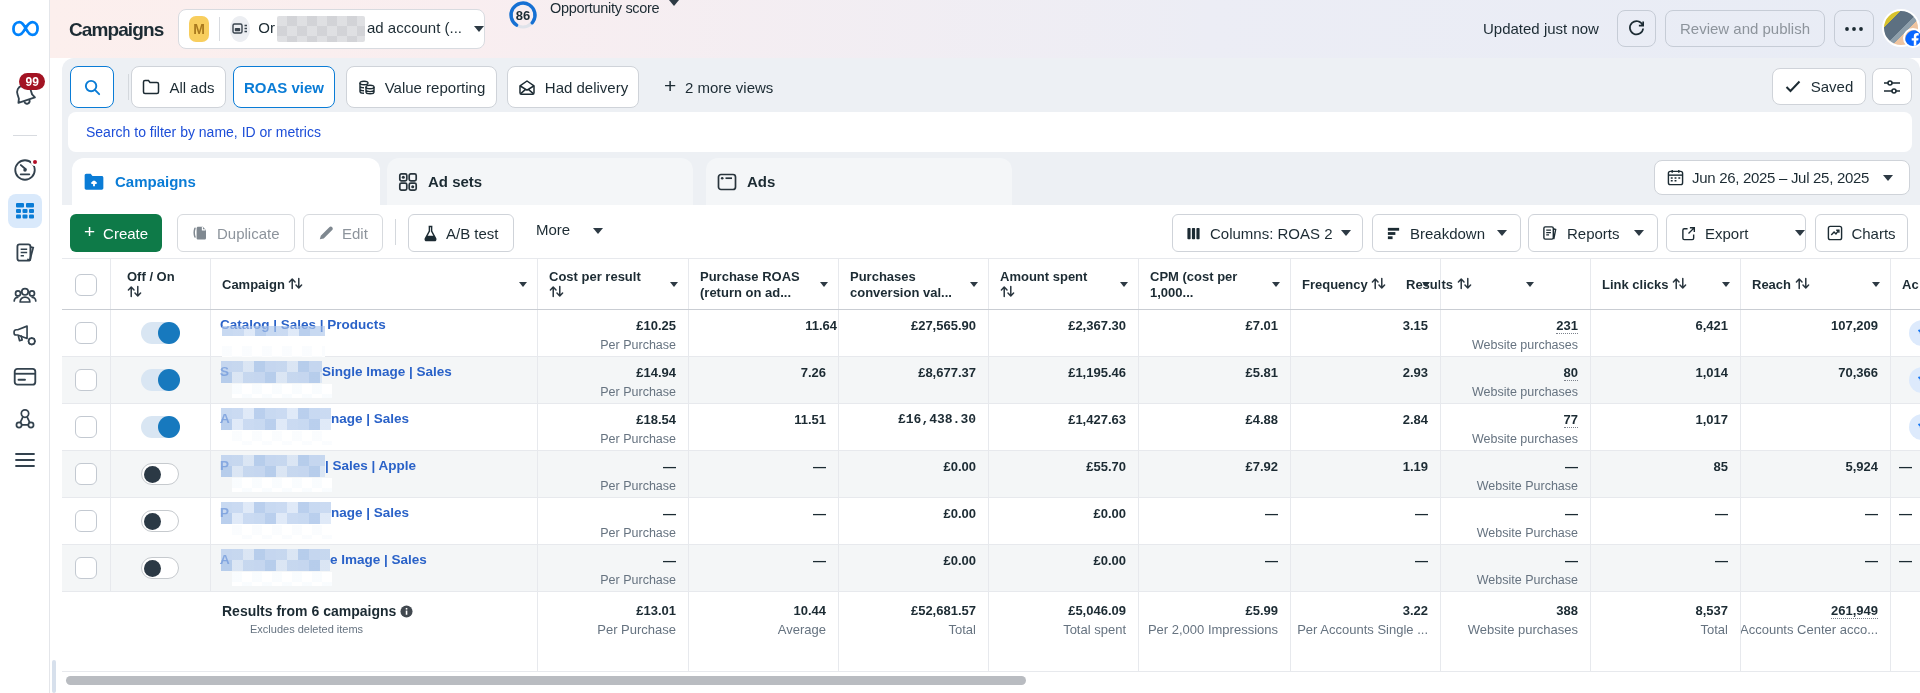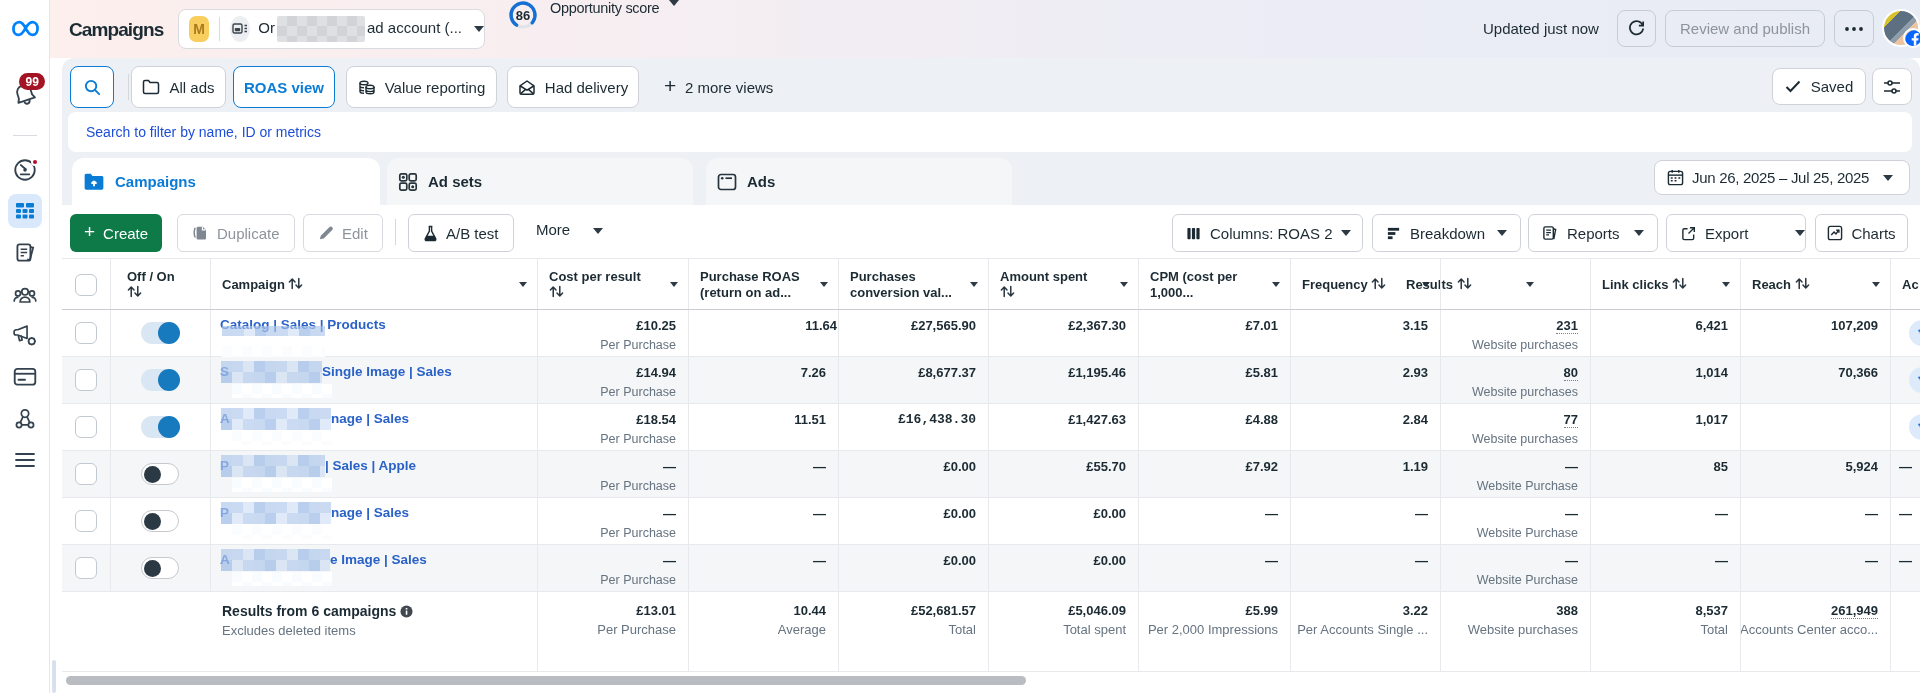--- a/index.html
+++ b/index.html
@@ -682,21 +682,21 @@
       <div class="vline" style="left:1678px;"></div>
       <div class="vline" style="left:1828px;"></div>
     </div>
 <div class="srow">
       <div class="cell" style="left:160px; width:300px; padding-top:11px;">
         <div style="font-size:14px; font-weight:bold;">Results from 6 campaigns <svg width="13" height="13" viewBox="0 0 14 14" style="vertical-align:-2px;">
             <circle cx="7" cy="7" r="6.5" fill="#41484f"></circle>
             <rect x="6.2" y="6" width="1.7" height="4.5" fill="#fff"></rect>
             <rect x="6.2" y="3.2" width="1.7" height="1.7" fill="#fff"></rect>
           </svg></div>
-        <div class="sub" style="font-size:13px; margin-top:4px;">Excludes deleted items</div>
+        <div class="sub" style="font-size:11px; margin-top:4px;margin-left:28px;">Excludes deleted items</div>
       </div>
       <div class="cell num" style="left:475px; width:151px; padding-top:11px;">£13.01<div class="sub" style="font-size:13px; margin-top:4px;">Per Purchase</div></div>
       <div class="cell num" style="left:626px; width:150px; padding-top:11px;">10.44<div class="sub" style="font-size:13px; margin-top:4px;">Average</div></div>
       <div class="cell num" style="left:776px; width:150px; padding-top:11px;">£52,681.57<div class="sub" style="font-size:13px; margin-top:4px;">Total</div></div>
       <div class="cell num" style="left:926px; width:150px; padding-top:11px;">£5,046.09<div class="sub" style="font-size:13px; margin-top:4px;">Total spent</div></div>
       <div class="cell num" style="left:1076px; width:152px; padding-top:11px;">£5.99<div class="sub" style="font-size:13px; margin-top:4px;">Per 2,000 Impressions</div></div>
       <div class="cell num" style="left:1228px; width:150px; padding-top:11px;">3.22<div class="sub" style="font-size:13px; margin-top:4px;">Per Accounts Single ...</div></div>
       <div class="cell num" style="left:1378px; width:150px; padding-top:11px;">388<div class="sub" style="font-size:13px; margin-top:4px;">Website purchases</div></div>
       <div class="cell num" style="left:1528px; width:150px; padding-top:11px;">8,537<div class="sub" style="font-size:13px; margin-top:4px;">Total</div></div>
       <div class="cell num" style="left:1678px; width:150px; padding-top:11px;"><span class="dotted">261,949</span><div class="sub" style="font-size:13px; margin-top:4px;">Accounts Center acco...</div></div>

